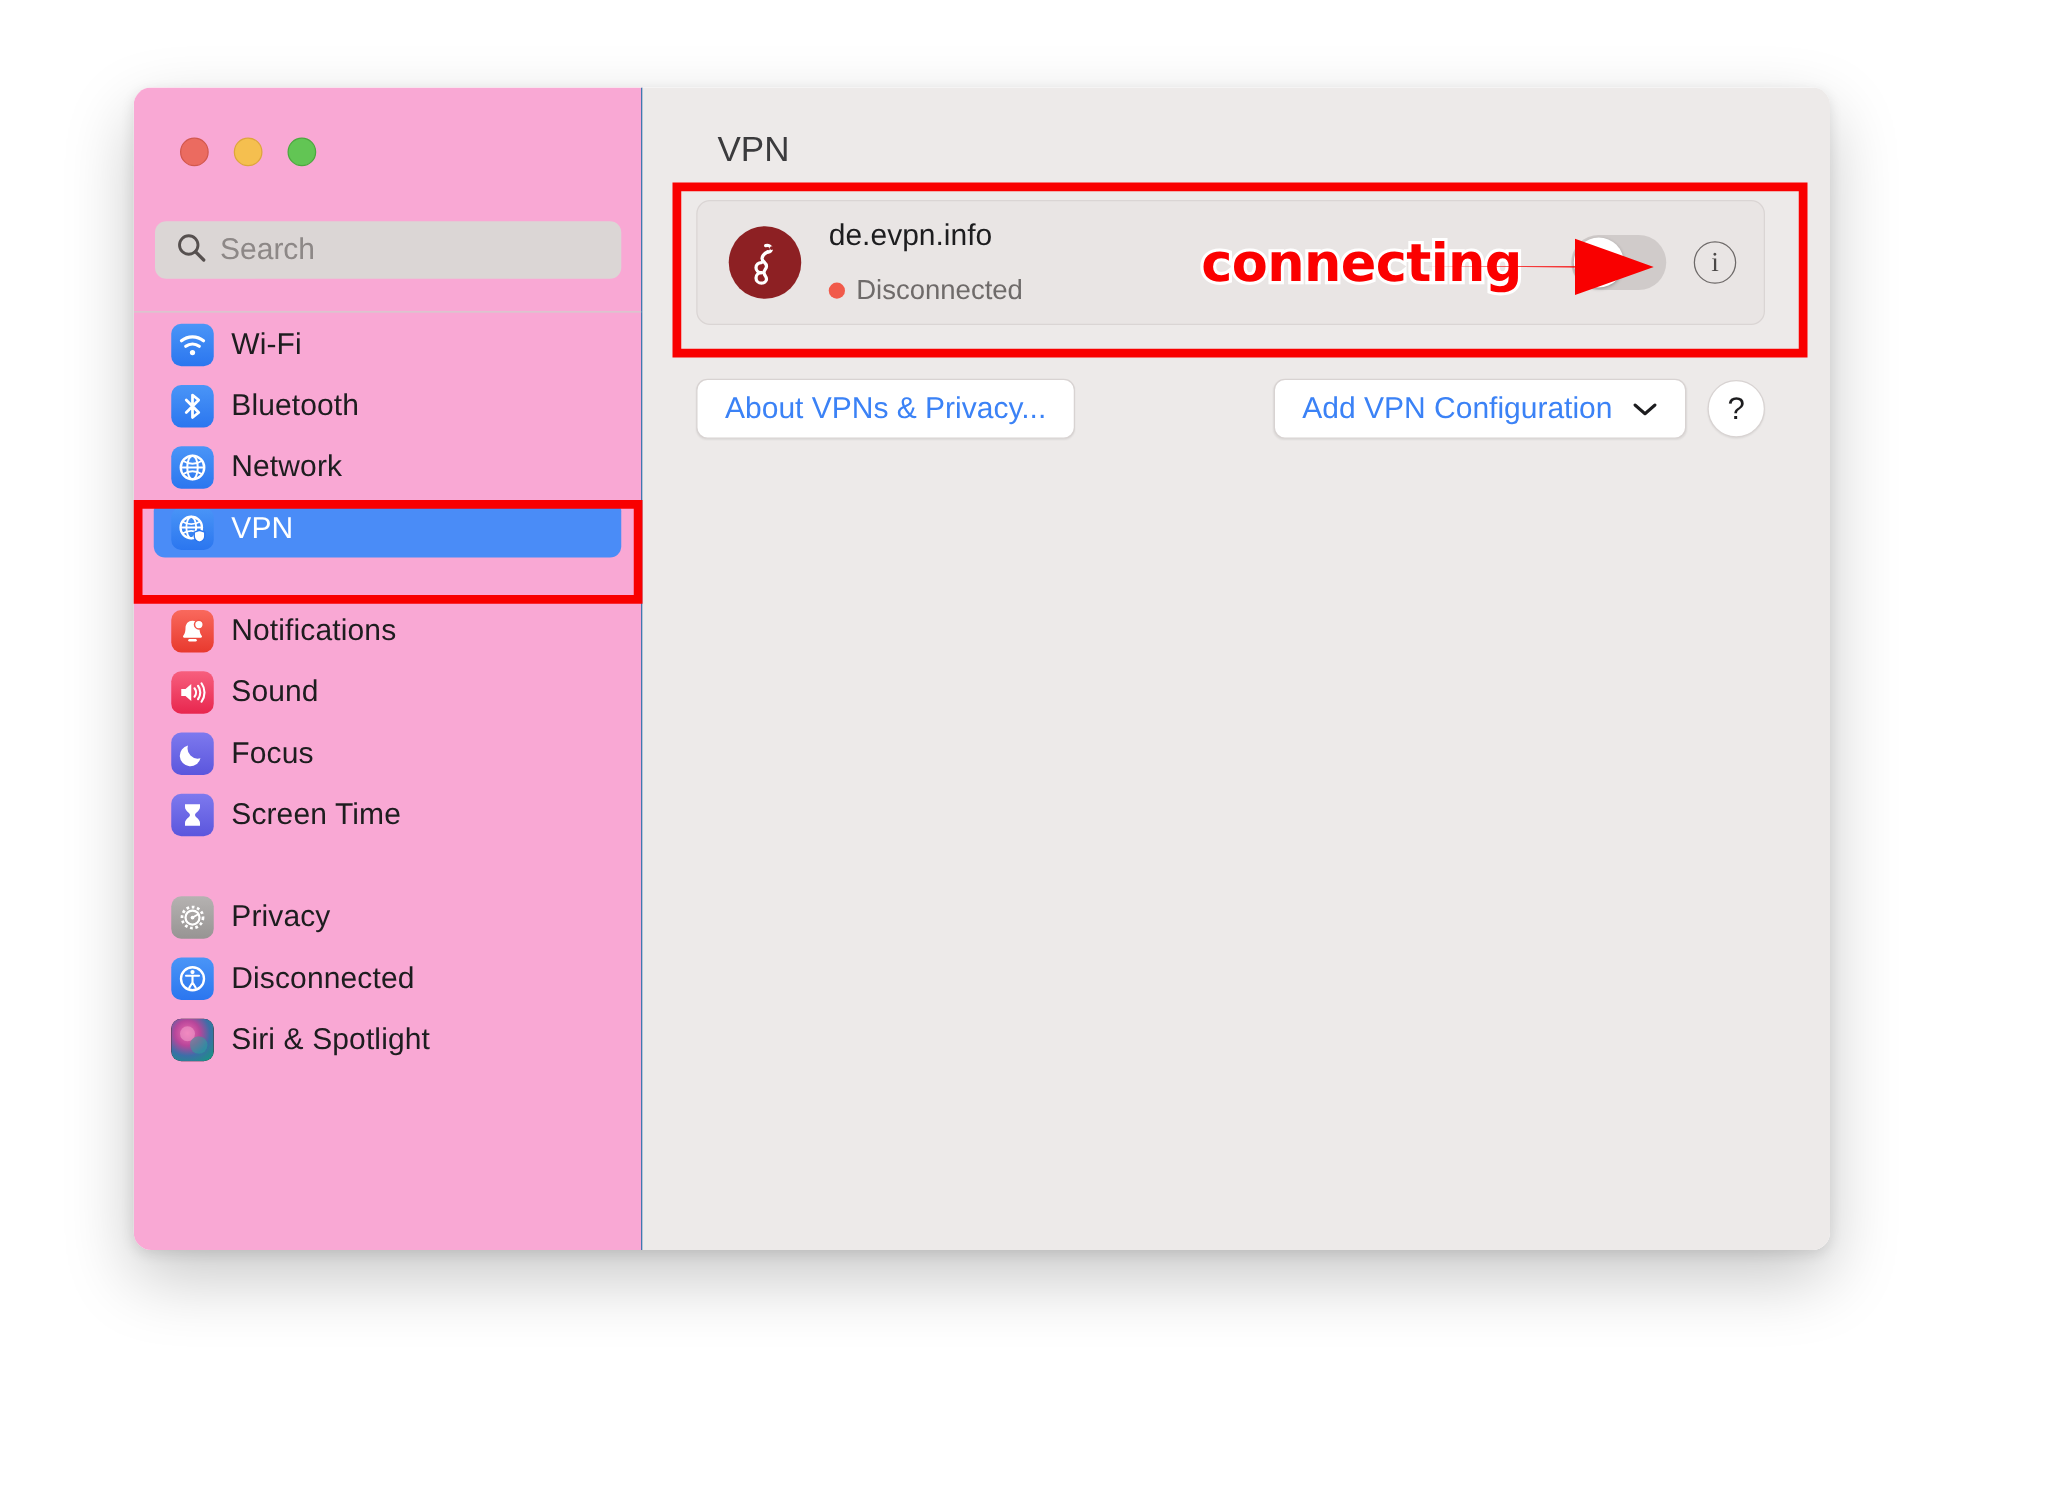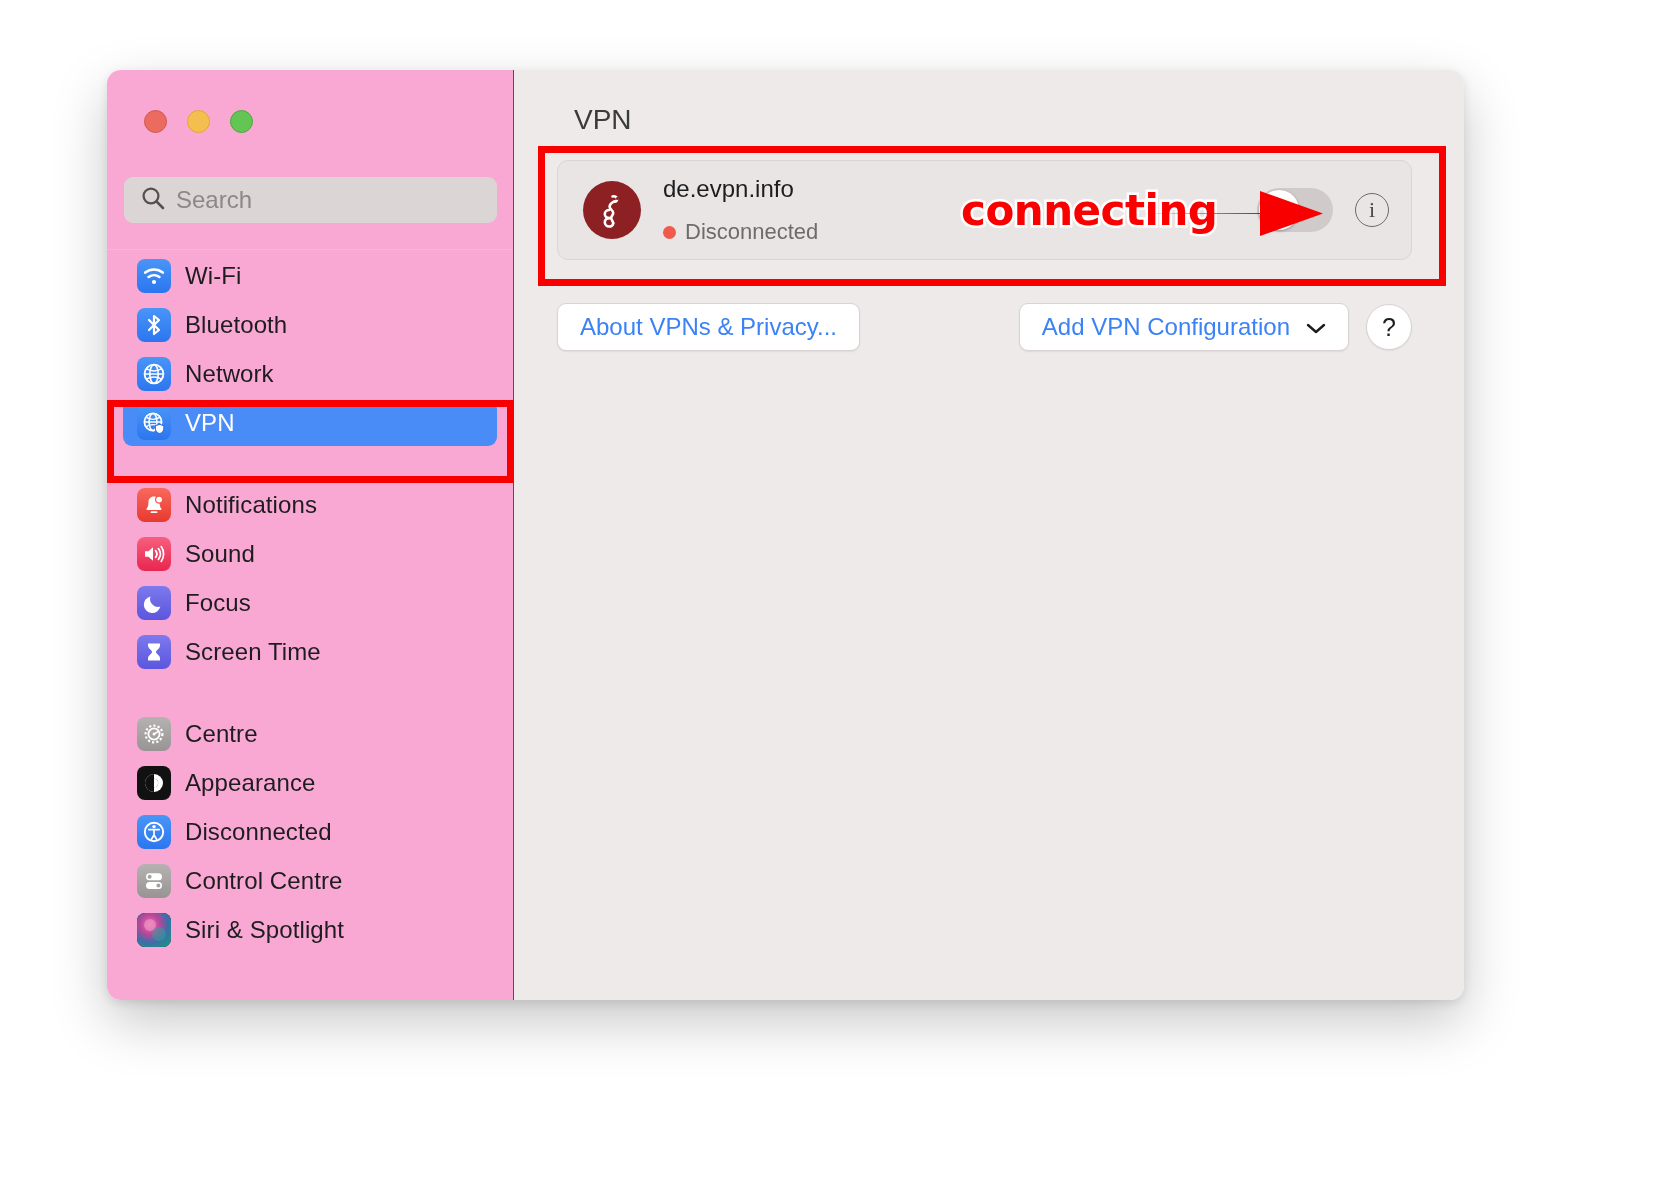--- a/index.html
+++ b/index.html
@@ -434,57 +434,35 @@
 
         <div class="nav-item">
           <span class="app-icon" style="background:linear-gradient(180deg,#b5b2b1,#979493);">
             <svg width="26" height="26" viewBox="0 0 26 26">
               <circle cx="13" cy="13" r="8.4" fill="none" stroke="#fff" stroke-width="2.2" stroke-dasharray="2.2 2.1"></circle>
               <circle cx="13" cy="13" r="5.6" fill="none" stroke="#fff" stroke-width="1.8"></circle>
               <circle cx="13" cy="13" r="1.5" fill="#fff"></circle>
               <line x1="13" y1="13" x2="17.3" y2="10.6" stroke="#fff" stroke-width="1.6" stroke-linecap="round"></line>
             </svg>
           </span>
-          <span class="label">Centre</span>
-        </div>
-
-        <div class="nav-item">
-          <span class="app-icon" style="background:#111111;">
-            <svg width="26" height="26" viewBox="0 0 26 26">
-              <circle cx="13" cy="13" r="9" fill="#fff"></circle>
-              <path d="M13 4a9 9 0 0 0 0 18z" fill="#111"></path>
-              <circle cx="13" cy="13" r="4.2" fill="#111"></circle>
-              <path d="M13 8.8a4.2 4.2 0 0 1 0 8.4z" fill="#fff"></path>
-            </svg>
-          </span>
-          <span class="label">Appearance</span>
-        </div>
+          <span class="label">Privacy</span>
+        </div>
+
 
         <div class="nav-item">
           <span class="app-icon" style="background:linear-gradient(180deg,#4a95f7,#2b76ef);">
             <svg width="26" height="26" viewBox="0 0 26 26">
               <circle cx="13" cy="13" r="9.2" fill="none" stroke="#fff" stroke-width="1.9"></circle>
               <circle cx="13" cy="7.6" r="1.7" fill="#fff"></circle>
               <path d="M7.8 10.6h10.4M13 10.6v5.4M13 16l-2.6 4.2M13 16l2.6 4.2" stroke="#fff" stroke-width="1.7" stroke-linecap="round" fill="none"></path>
             </svg>
           </span>
           <span class="label">Disconnected</span>
         </div>
 
-        <div class="nav-item">
-          <span class="app-icon" style="background:linear-gradient(180deg,#b5b2b1,#979493);">
-            <svg width="26" height="26" viewBox="0 0 26 26">
-              <rect x="5" y="5.2" width="16" height="7" rx="3.5" fill="#fff"></rect>
-              <circle cx="8.6" cy="8.7" r="2" fill="#a5a2a1"></circle>
-              <rect x="5" y="14" width="16" height="7" rx="3.5" fill="#fff"></rect>
-              <circle cx="17.4" cy="17.5" r="2" fill="#a5a2a1"></circle>
-            </svg>
-          </span>
-          <span class="label">Control Centre</span>
-        </div>
 
         <div class="nav-item">
           <span class="app-icon" style="background:#1b1b22;">
             <svg width="34" height="34" viewBox="0 0 34 34">
               <defs>
                 <radialGradient id="siriGrad" cx="38%" cy="34%" r="78%">
                   <stop offset="0%" stop-color="#f06cb0"></stop>
                   <stop offset="38%" stop-color="#b7469a"></stop>
                   <stop offset="68%" stop-color="#3c6ea8"></stop>
                   <stop offset="100%" stop-color="#1d8f87"></stop>

